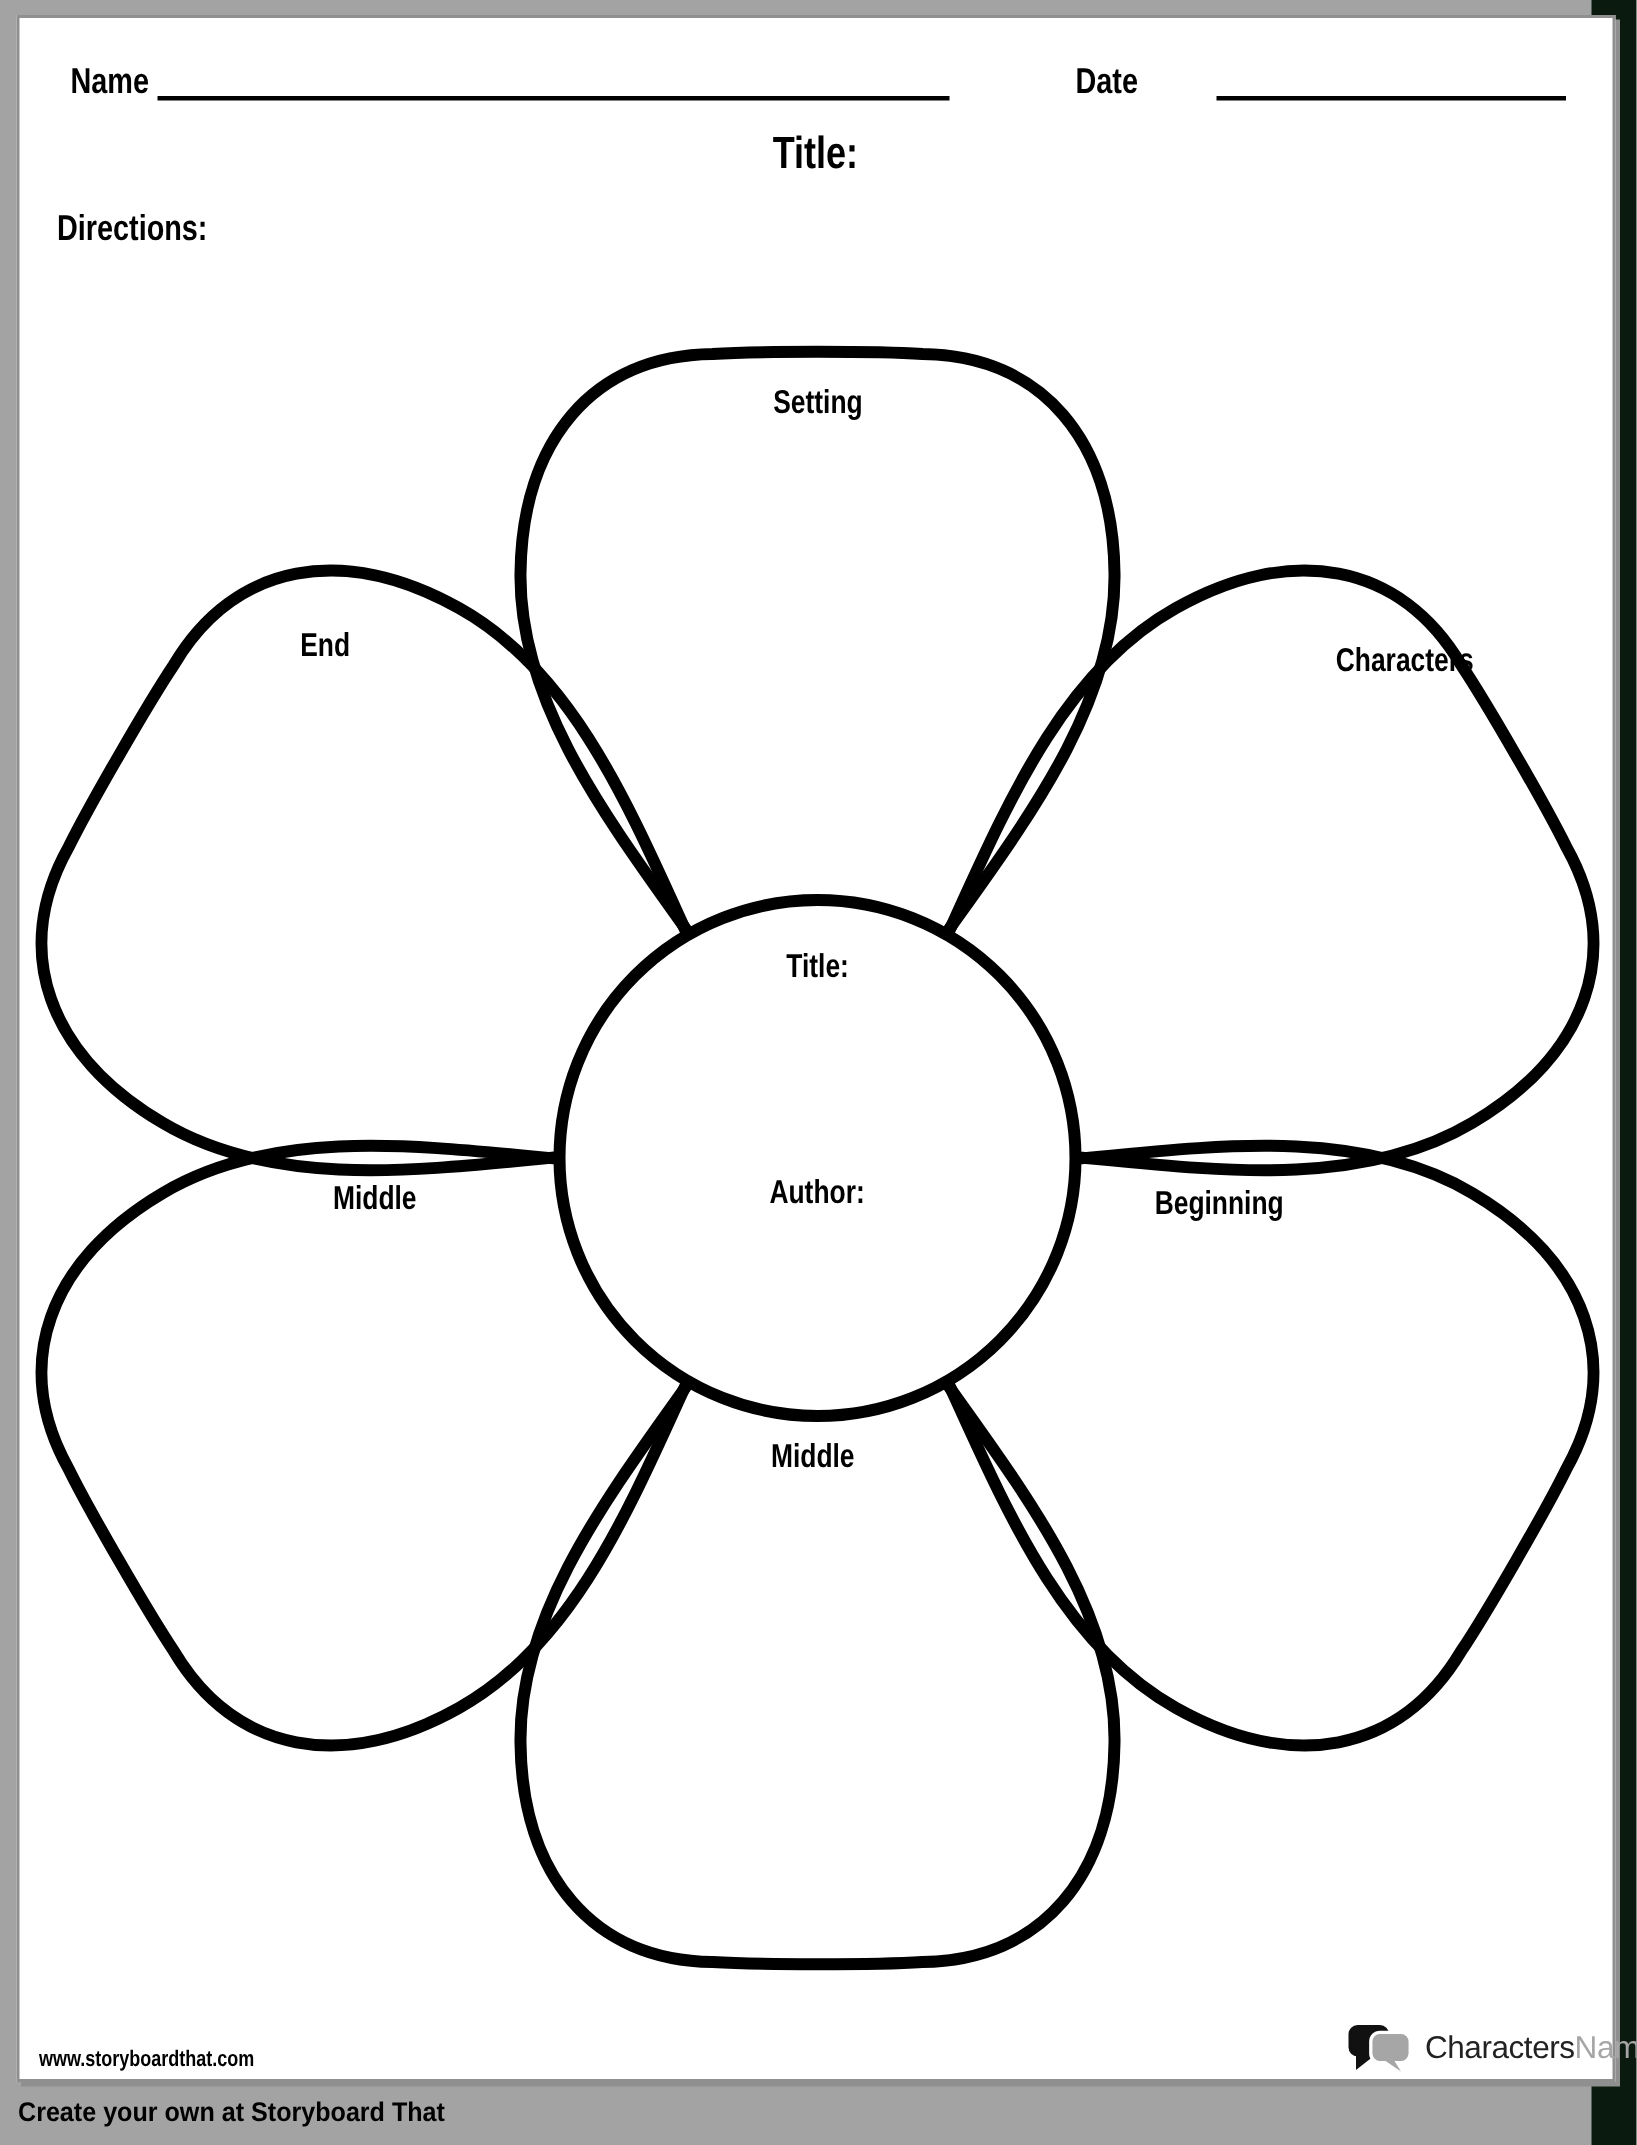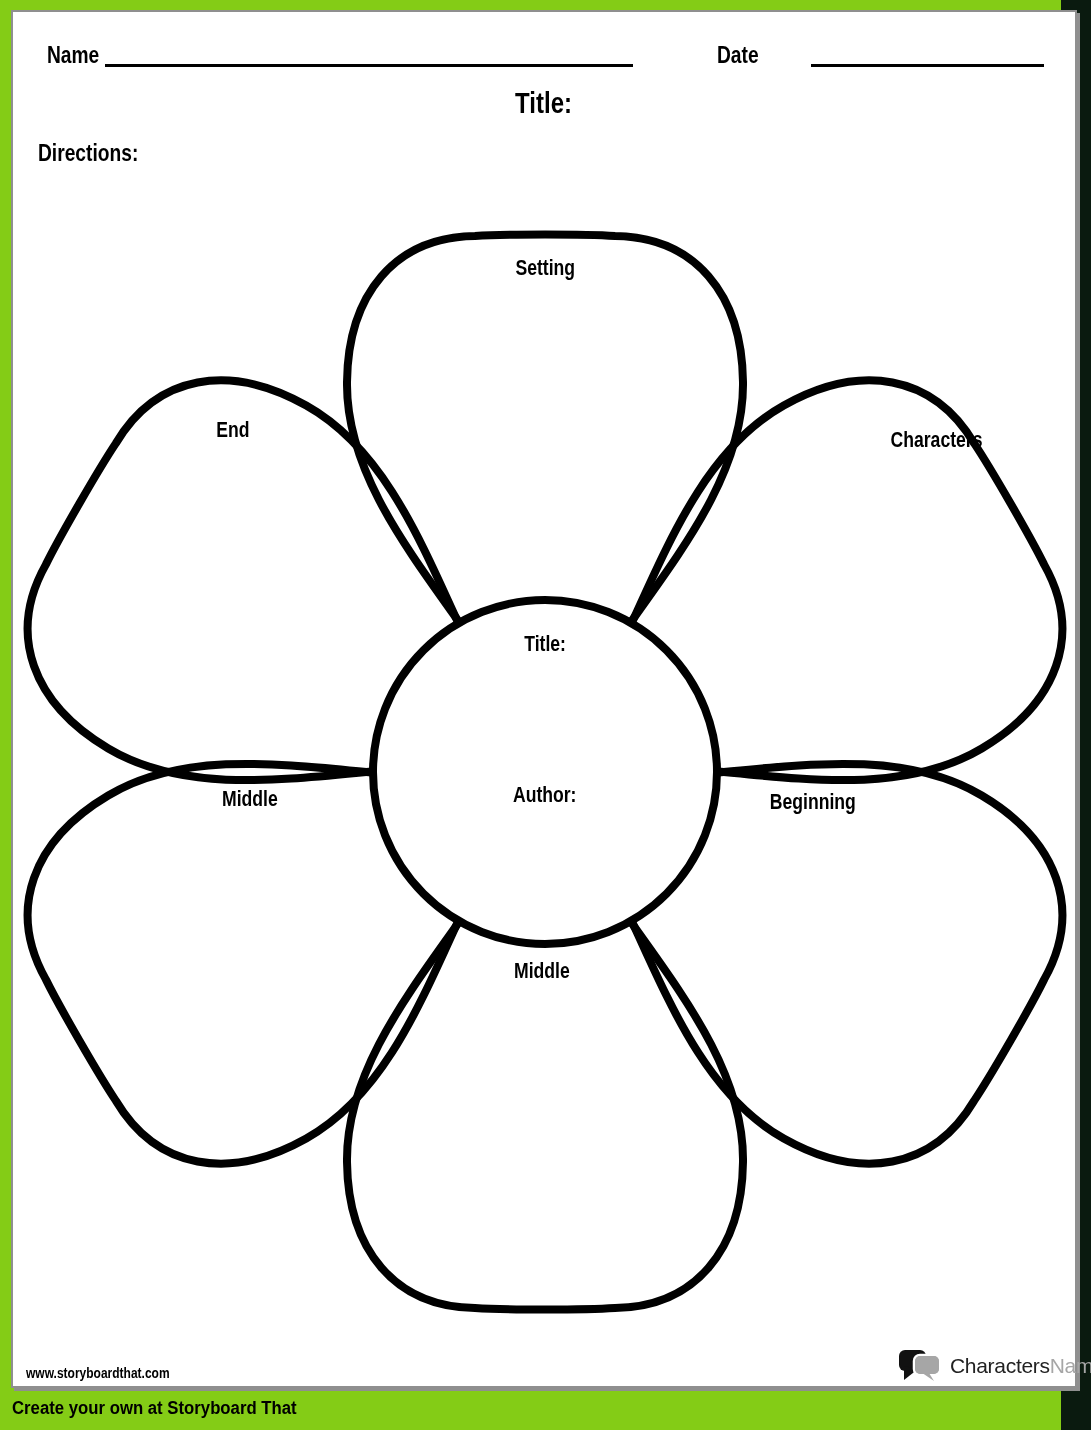--- a/index.html
+++ b/index.html
@@ -6,21 +6,21 @@
   body {
     font-family: "Liberation Sans", sans-serif;
     background: #0a1a0f;
     width: 1091px; height: 1430px;
     position: relative;
     overflow: hidden;
   }
   .canvas {
     position: absolute; left: 0; top: 0;
     width: 1061px; height: 1430px;
-    background: #84cc16;
+    background: #a3a3a3;
   }
   .page {
     position: absolute; left: 11px; top: 10px;
     width: 1062px; height: 1374px;
     background: #ffffff;
     border: 2px solid #8f8f8f;
     box-shadow: 3px 3px 0 0 #8f8f8f;
   }
   .abs { position: absolute; }
   .cond {
@@ -121,21 +121,21 @@
     </div>
     <div class="petal-label" style="left:680px; top:777px;">
       <span class="cond-c">Beginning</span>
     </div>
     <div class="petal-label" style="left:409px; top:946px;">
       <span class="cond-c">Middle</span>
     </div>
     <div class="petal-label" style="left:117px; top:774px;">
       <span class="cond-c">Middle</span>
     </div>
-    <div class="petal-label" style="left:100px; top:405px;text-decoration:underline;">
+    <div class="petal-label" style="left:84px; top:405px;text-decoration:underline;">
       <span class="cond-c">End</span>
     </div>
 
     <div class="center-label" style="left:412px; top:619px;">
       <span class="cond-c">Title:</span>
     </div>
     <div class="center-label" style="left:412px; top:770px;">
       <span class="cond-c">Author:</span>
     </div>
 

